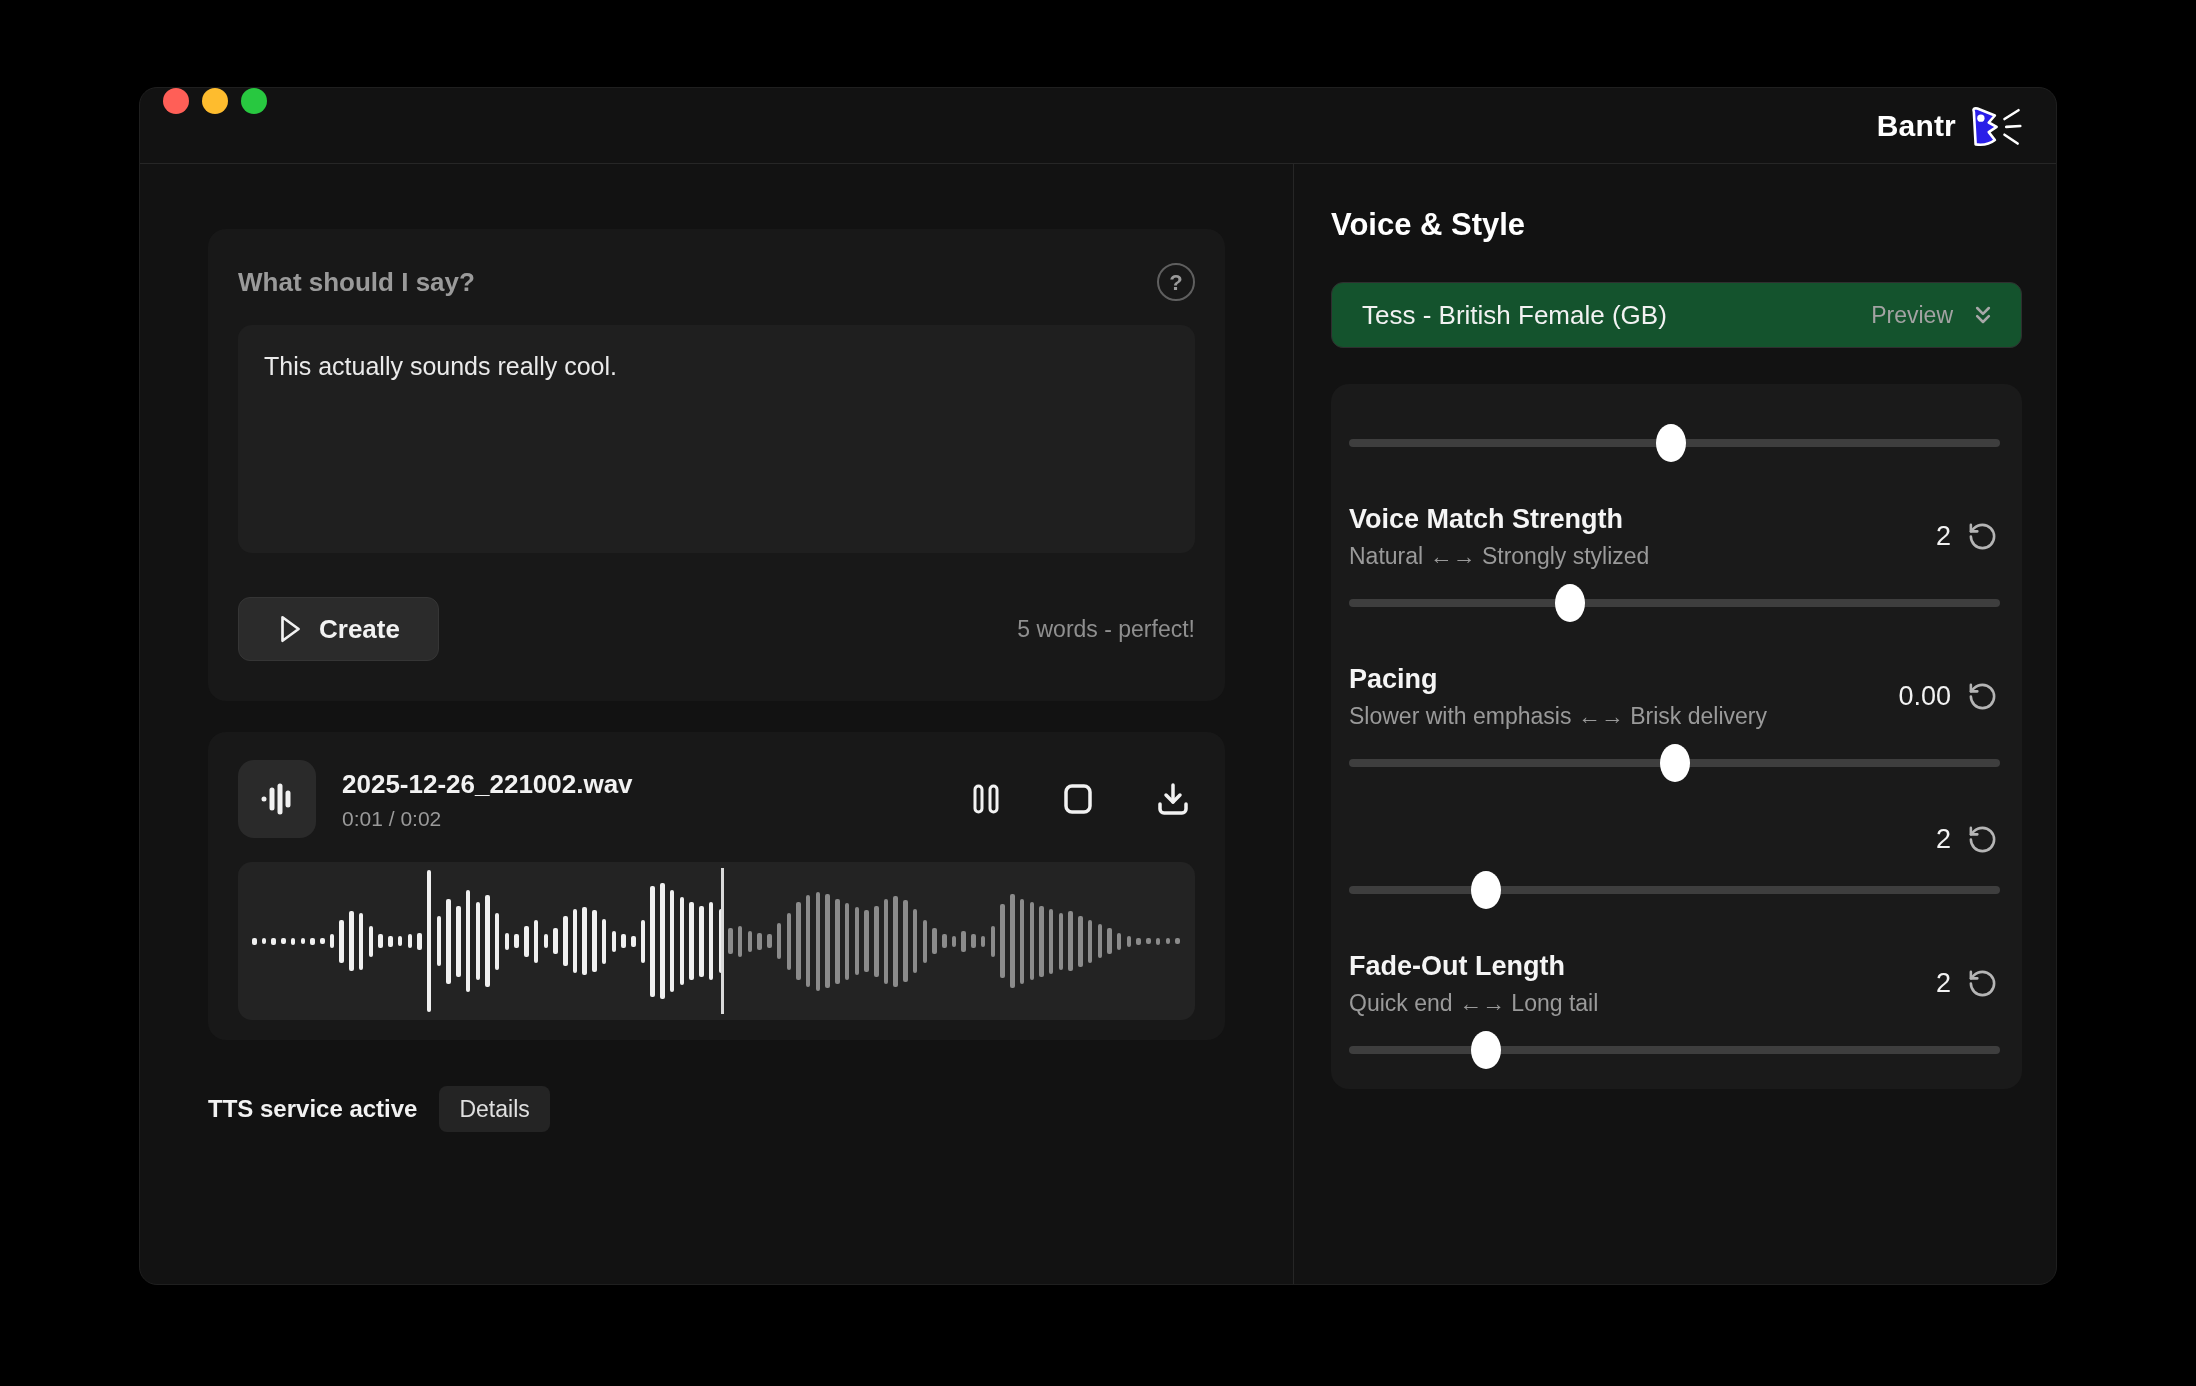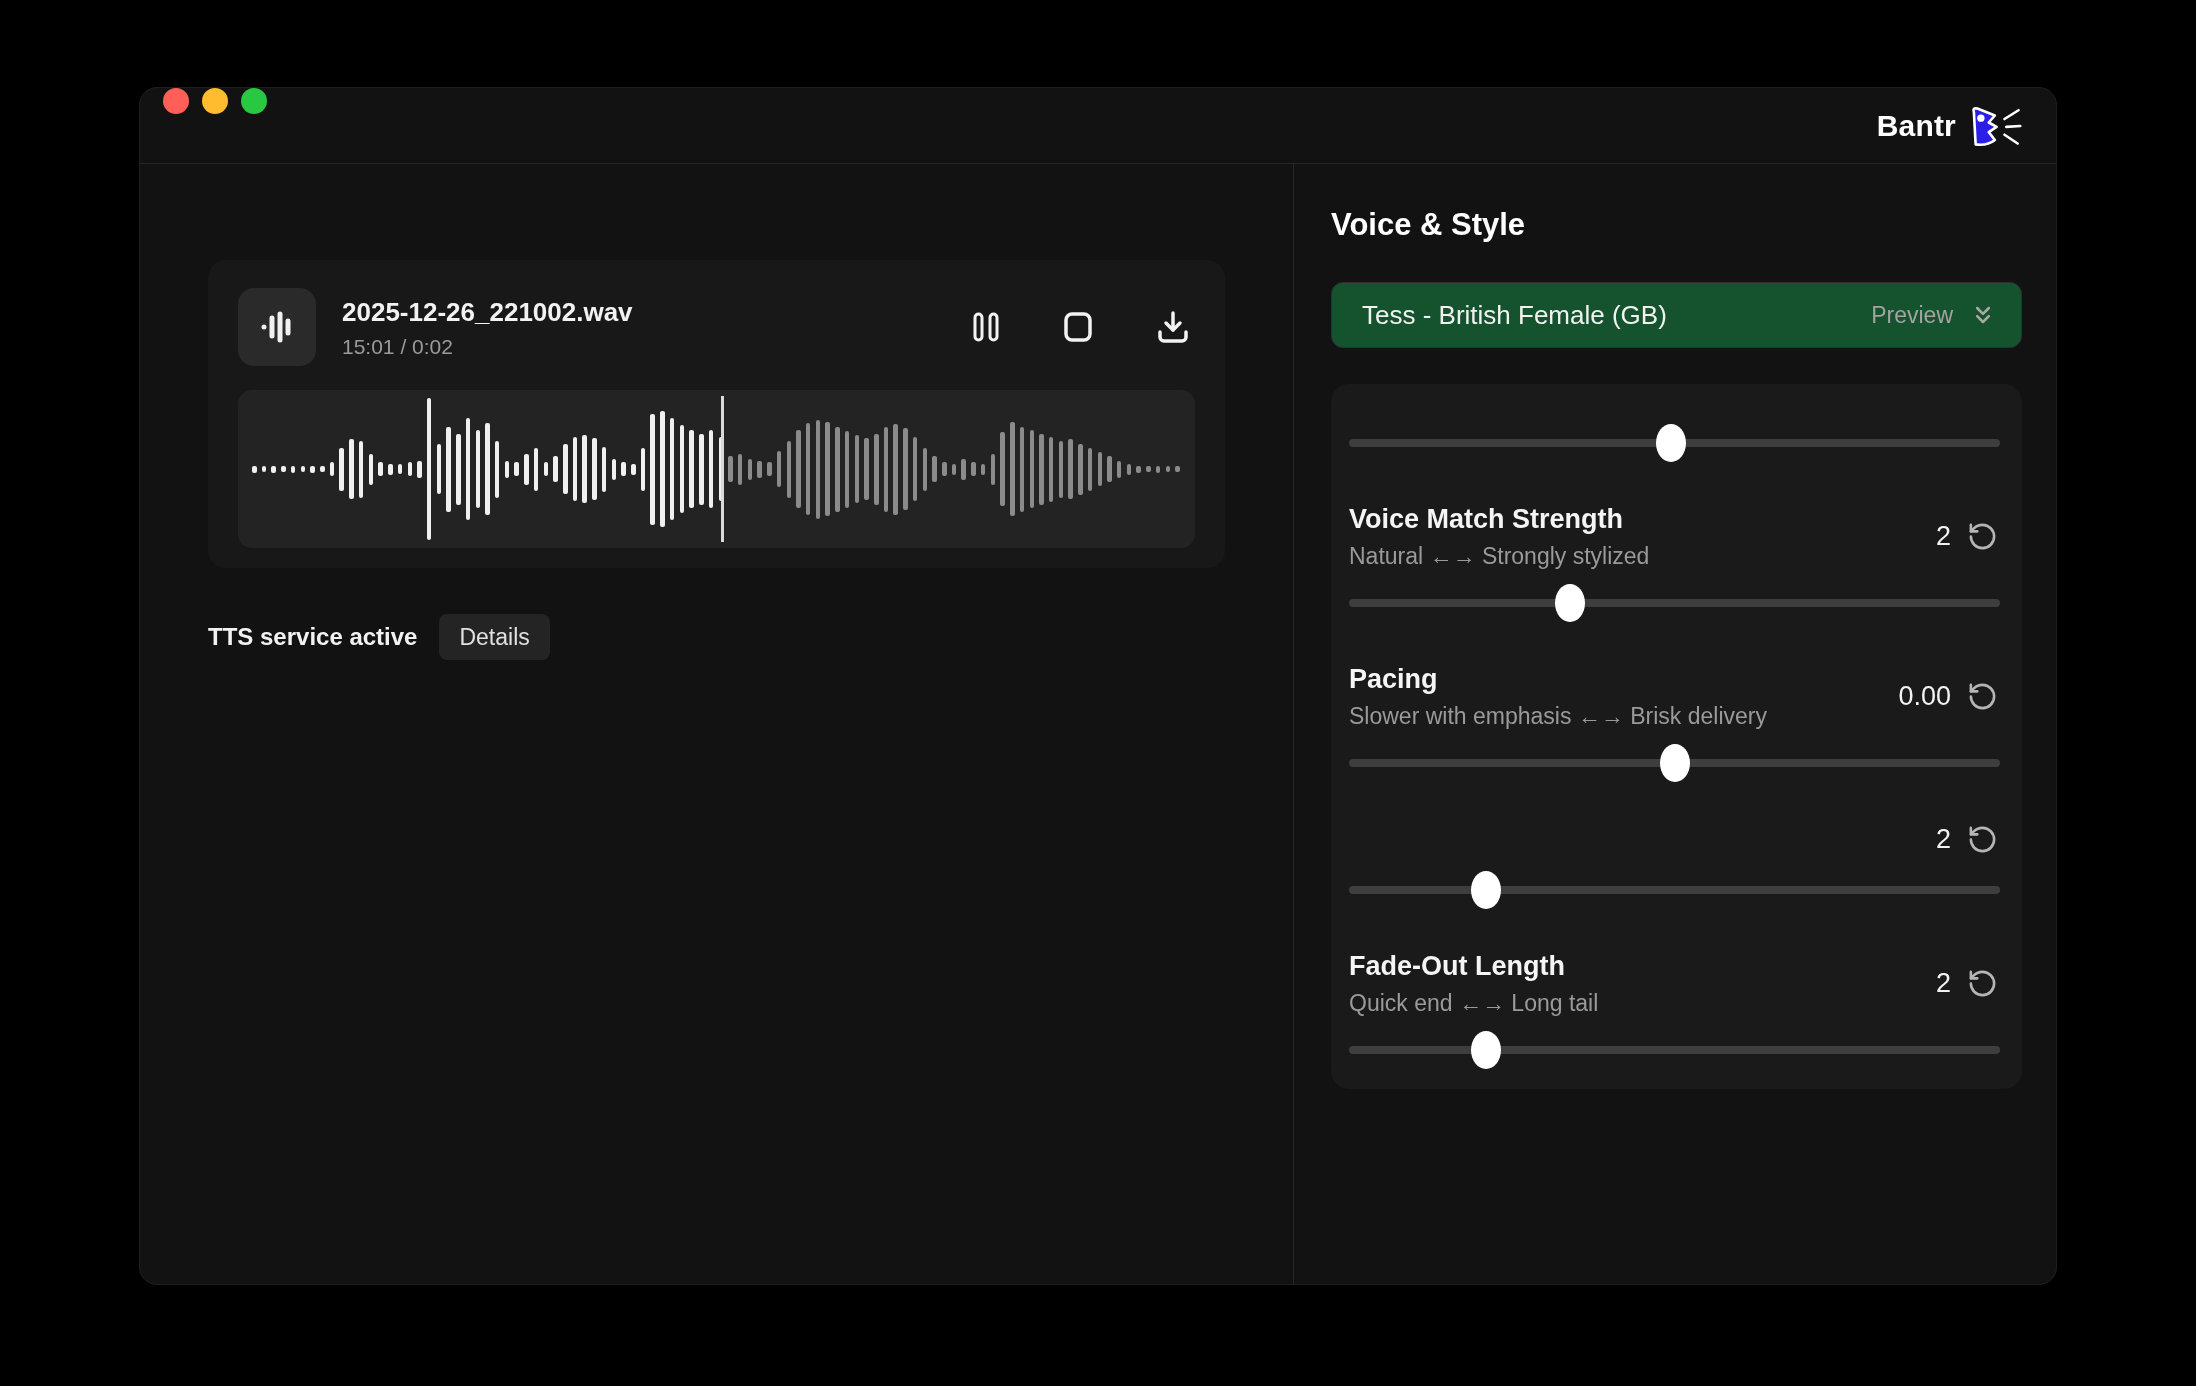--- a/index.html
+++ b/index.html
@@ -111,33 +111,51 @@
           <circle cx="17" cy="17" r="4.2" fill="#ffffff"></circle>
           <path d="M44 18 L60 8 M46 27 L62 26 M44 36 L59 46" stroke="#ffffff" stroke-width="3" stroke-linecap="round" fill="none"></path>
         </svg>
       </span>
     </div>
   </div>
 
   <div class="content">
     <div class="main">
 
+      <section class="card composer">
+        <div class="composer-header">
+          <div class="composer-label">What should I say?</div>
+          <button class="help-btn">?</button>
+        </div>
+        <div class="text-input">This actually sounds really cool.</div>
+        <div class="composer-actions">
+          <button class="create-btn">
+            <span>
+              <svg width="26" height="30" viewBox="0 0 24 28">
+                <path d="M5 3 L20 14 L5 25 Z" fill="none" stroke="#f2f2f2" stroke-width="2.5" stroke-linejoin="round"></path>
+              </svg>
+            </span>
+            <span>Create</span>
+          </button>
+          <div class="word-hint">5 words - perfect!</div>
+        </div>
+      </section>
 
       <section class="card player">
         <div class="player-header">
           <div class="wave-tile">
             <span>
               <svg width="44" height="44" viewBox="0 0 44 44">
                 <path d="M9 22 L9 22.01 M17 13 L17 31 M25 9 L25 35 M33 16 L33 28" stroke="#f0f0f0" stroke-width="5" stroke-linecap="round" fill="none"></path>
               </svg>
             </span>
           </div>
           <div class="player-meta">
             <div class="file-name">2025-12-26_221002.wav</div>
-            <div class="time-display">15:01 / 0:02</div>
+            <div class="time-display">0:01 / 0:02</div>
           </div>
           <div class="player-controls">
             <button class="icon-btn">
               <span>
                 <svg width="30" height="34" viewBox="0 0 30 34">
                   <rect x="4" y="4" width="7" height="26" rx="3.5" fill="none" stroke="#f2f2f2" stroke-width="3"></rect>
                   <rect x="19" y="4" width="7" height="26" rx="3.5" fill="none" stroke="#f2f2f2" stroke-width="3"></rect>
                 </svg>
               </span>
             </button>

